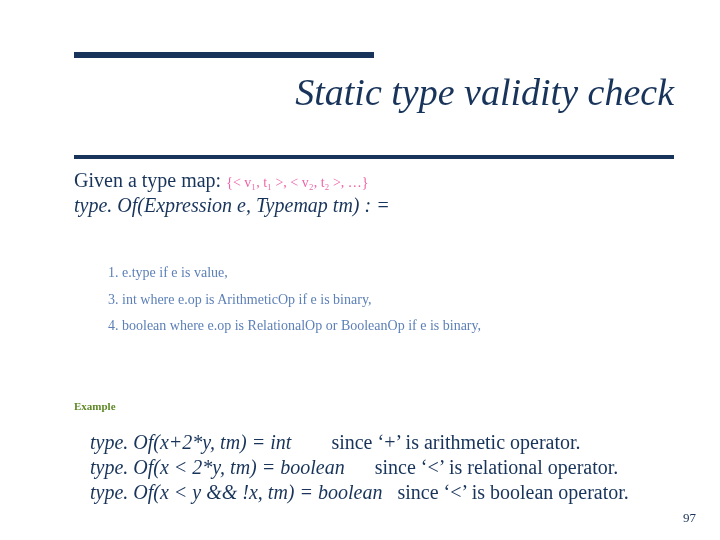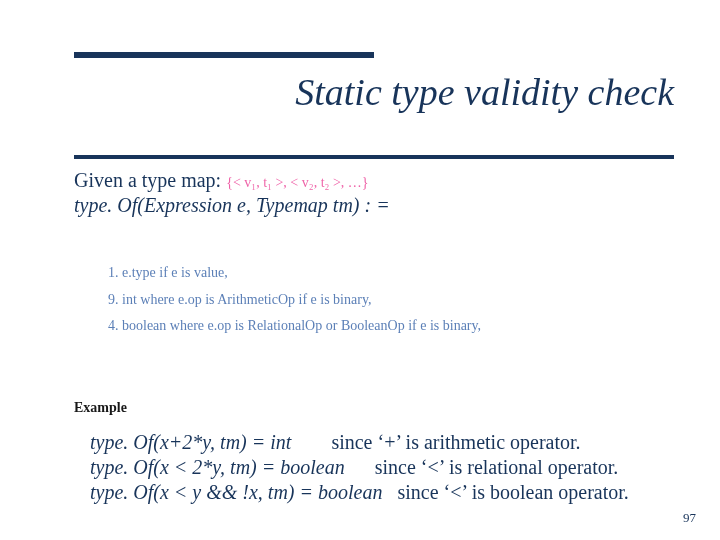--- a/index.html
+++ b/index.html
@@ -75,22 +75,22 @@
     line-height: 1.9;
     filter: blur(0.35px);
     opacity: 0.9;
   }
   .example-lbl {
     position: absolute;
     top: 400px;
     left: 74px;
     font-family: "Times New Roman", serif;
     font-weight: bold;
-    color: #000000;
-    font-size: 14px;
+    color: #4d7c0f;
+    font-size: 11px;
     filter: blur(0.35px);
     opacity: 0.9;
   }
   .examples {
     position: absolute;
     top: 430px;
     left: 90px;
     width: 610px;
     font-size: 20px;
     line-height: 1.25;
@@ -120,21 +120,21 @@
   <div class="body">
     <div class="given-line">
       <span>Given a type map:</span>
       <span class="tm-img">{&lt; v₁, t₁ &gt;, &lt; v₂, t₂ &gt;, …}</span>
     </div>
     <div class="italic">type. Of(Expression e, Typemap tm)  : =</div>
   </div>
 
   <div class="rules">
     <div>1.  e.type if e is value,</div>
-    <div>9.  int where e.op is ArithmeticOp if e is binary,</div>
+    <div>3.  int where e.op is ArithmeticOp if e is binary,</div>
     <div>4.  boolean where e.op is RelationalOp or BooleanOp if e is binary,</div>
   </div>
 
   <div class="example-lbl">Example</div>
 
   <div class="examples">
     <div class="ex-row">
       <span class="ex-left">type. Of(x+2*y, tm) = int</span>
       &nbsp;&nbsp;&nbsp;&nbsp;&nbsp;&nbsp;
       <span class="ex-right">since ‘+’ is arithmetic operator.</span>

